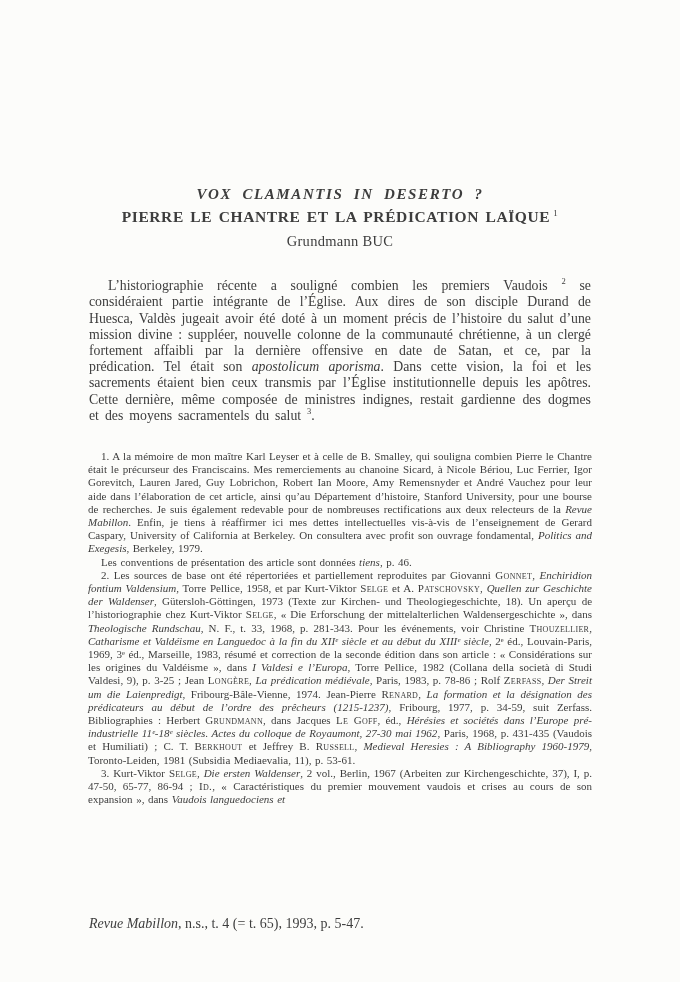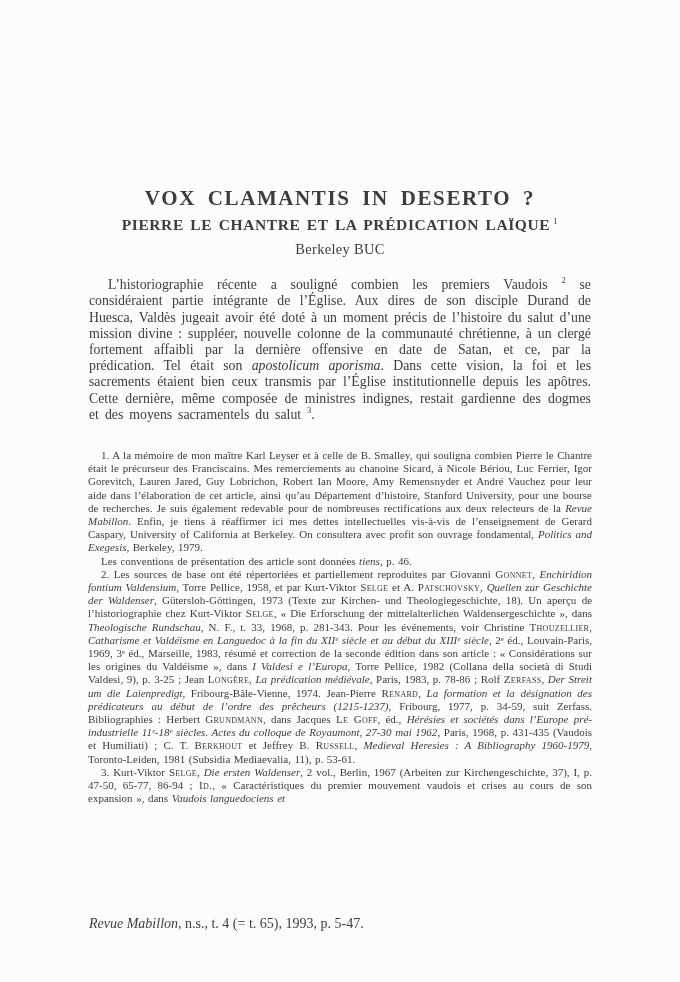--- a/index.html
+++ b/index.html
@@ -11,33 +11,33 @@
     -webkit-font-smoothing: antialiased;
   }
   .page {
     position: relative;
     width: 680px; height: 982px;
     overflow: hidden;
     background: #fcfcfa;
   }
   .title-block { text-align: center; padding-top: 186px; }
   .title-l1 {
-    font-size: 21px; font-weight: bold; 
+    font-size: 15px; font-weight: bold; font-style: italic;
     letter-spacing: 1.6px; word-spacing: 5px;
   }
   .title-l2 {
     font-size: 15.5px; font-weight: bold;
     letter-spacing: 0.6px; word-spacing: 2px;
     margin-top: 5px;
     text-align: center;
   }
   .title-l2 sup { font-size: 9px; font-weight: normal; vertical-align: super; margin-left: 3px; }
   .byline { margin-top: 25px; font-size: 13.5px; }
   .author { margin-top: 7px; font-size: 14.5px; letter-spacing: 0.3px; }
-  .body-block { width: 502px; margin: 19px auto 0 auto; }
+  .body-block { width: 502px; margin: 28px auto 0 auto; }
   .body-par {
     margin: 0;
     font-size: 13.8px; line-height: 16.2px;
     text-align: justify; text-indent: 19px;
     word-spacing: 2.5px;
   }
   .footnotes {
     width: 504px; margin: 26px auto 0 auto;
     font-size: 11px; line-height: 13.2px;
     text-align: justify;
@@ -54,21 +54,21 @@
 </head>
 <body>
 
 <div class="page">
 
   <header class="title-block">
     <div class="title-l1">VOX CLAMANTIS IN DESERTO ?</div>
     <div class="title-l2">
       <span>PIERRE LE CHANTRE ET LA PRÉDICATION LAÏQUE</span><sup>1</sup>
     </div>
-    <div class="author">Berkeley BUC</div>
+    <div class="author">Grundmann BUC</div>
   </header>
 
   <main class="body-block">
     <p class="body-par"><span>L’historiographie récente a souligné combien les premiers Vaudois </span><span class="run-sup">2</span><span> se considéraient partie intégrante de l’Église. Aux dires de son disciple Durand de Huesca, Valdès jugeait avoir été doté à un moment précis de l’histoire du salut d’une mission divine : suppléer, nouvelle colonne de la communauté chrétienne, à un clergé fortement affaibli par la dernière offensive en date de Satan, et ce, par la prédication. Tel était son </span><span class="run-i">apostolicum aporisma</span><span>. Dans cette vision, la foi et les sacrements étaient bien ceux transmis par l’Église institutionnelle depuis les apôtres. Cette dernière, même composée de ministres indignes, restait gardienne des dogmes et des moyens sacramentels du salut </span><span class="run-sup">3</span><span>.</span></p>
   </main>
 
   <section class="footnotes">
     <p class="fn"><span>1.  A la mémoire de mon maître Karl Leyser et à celle de B. Smalley, qui souligna combien Pierre le Chantre était le précurseur des Franciscains. Mes remerciements au chanoine Sicard, à Nicole Bériou, Luc Ferrier, Igor Gorevitch, Lauren Jared, Guy Lobrichon, Robert Ian Moore, Amy Remensnyder et André Vauchez pour leur aide dans l’élaboration de cet article, ainsi qu’au Département d’histoire, Stanford University, pour une bourse de recherches. Je suis également redevable pour de nombreuses rectifications aux deux relecteurs de la </span><span class="run-i">Revue Mabillon</span><span>. Enfin, je tiens à réaffirmer ici mes dettes intellectuelles vis-à-vis de l’enseignement de Gerard Caspary, University of California at Berkeley. On consultera avec profit son ouvrage fondamental, </span><span class="run-i">Politics and Exegesis</span><span>, Berkeley, 1979.</span></p>
     <p class="fn"><span>Les conventions de présentation des article sont données </span><span class="run-i">tiens</span><span>, p. 46.</span></p>
     <p class="fn"><span>2.  Les sources de base ont été répertoriées et partiellement reproduites par Giovanni </span><span class="run-sc">Gonnet</span><span>, </span><span class="run-i">Enchiridion fontium Valdensium</span><span>, Torre Pellice, 1958, et par Kurt-Viktor </span><span class="run-sc">Selge</span><span> et A. </span><span class="run-sc">Patschovsky</span><span>, </span><span class="run-i">Quellen zur Geschichte der Waldenser</span><span>, Gütersloh-Göttingen, 1973 (Texte zur Kirchen- und Theologiegeschichte, 18). Un aperçu de l’historiographie chez Kurt-Viktor </span><span class="run-sc">Selge</span><span>, « Die Erforschung der mittelalterlichen Waldensergeschichte », dans </span><span class="run-i">Theologische Rundschau</span><span>, N. F., t. 33, 1968, p. 281-343. Pour les événements, voir Christine </span><span class="run-sc">Thouzellier</span><span>, </span><span class="run-i">Catharisme et Valdéisme en Languedoc à la fin du XIIᵉ siècle et au début du XIIIᵉ siècle</span><span>, 2ᵉ éd., Louvain-Paris, 1969, 3ᵉ éd., Marseille, 1983, résumé et correction de la seconde édition dans son article : « Considérations sur les origines du Valdéisme », dans </span><span class="run-i">I Valdesi e l’Europa</span><span>, Torre Pellice, 1982 (Collana della società di Studi Valdesi, 9), p. 3-25 ; Jean </span><span class="run-sc">Longère</span><span>, </span><span class="run-i">La prédication médiévale</span><span>, Paris, 1983, p. 78-86 ; Rolf </span><span class="run-sc">Zerfass</span><span>, </span><span class="run-i">Der Streit um die Laienpredigt</span><span>, Fribourg-Bâle-Vienne, 1974. Jean-Pierre </span><span class="run-sc">Renard</span><span>, </span><span class="run-i">La formation et la désignation des prédicateurs au début de l’ordre des prêcheurs (1215-1237)</span><span>, Fribourg, 1977, p. 34-59, suit Zerfass. Bibliographies : Herbert </span><span class="run-sc">Grundmann</span><span>, dans Jacques </span><span class="run-sc">Le Goff</span><span>, éd., </span><span class="run-i">Hérésies et sociétés dans l’Europe pré-industrielle 11ᵉ-18ᵉ siècles. Actes du colloque de Royaumont, 27-30 mai 1962</span><span>, Paris, 1968, p. 431-435 (Vaudois et Humiliati) ; C. T. </span><span class="run-sc">Berkhout</span><span> et Jeffrey B. </span><span class="run-sc">Russell</span><span>, </span><span class="run-i">Medieval Heresies : A Bibliography 1960-1979</span><span>, Toronto-Leiden, 1981 (Subsidia Mediaevalia, 11), p. 53-61.</span></p>

